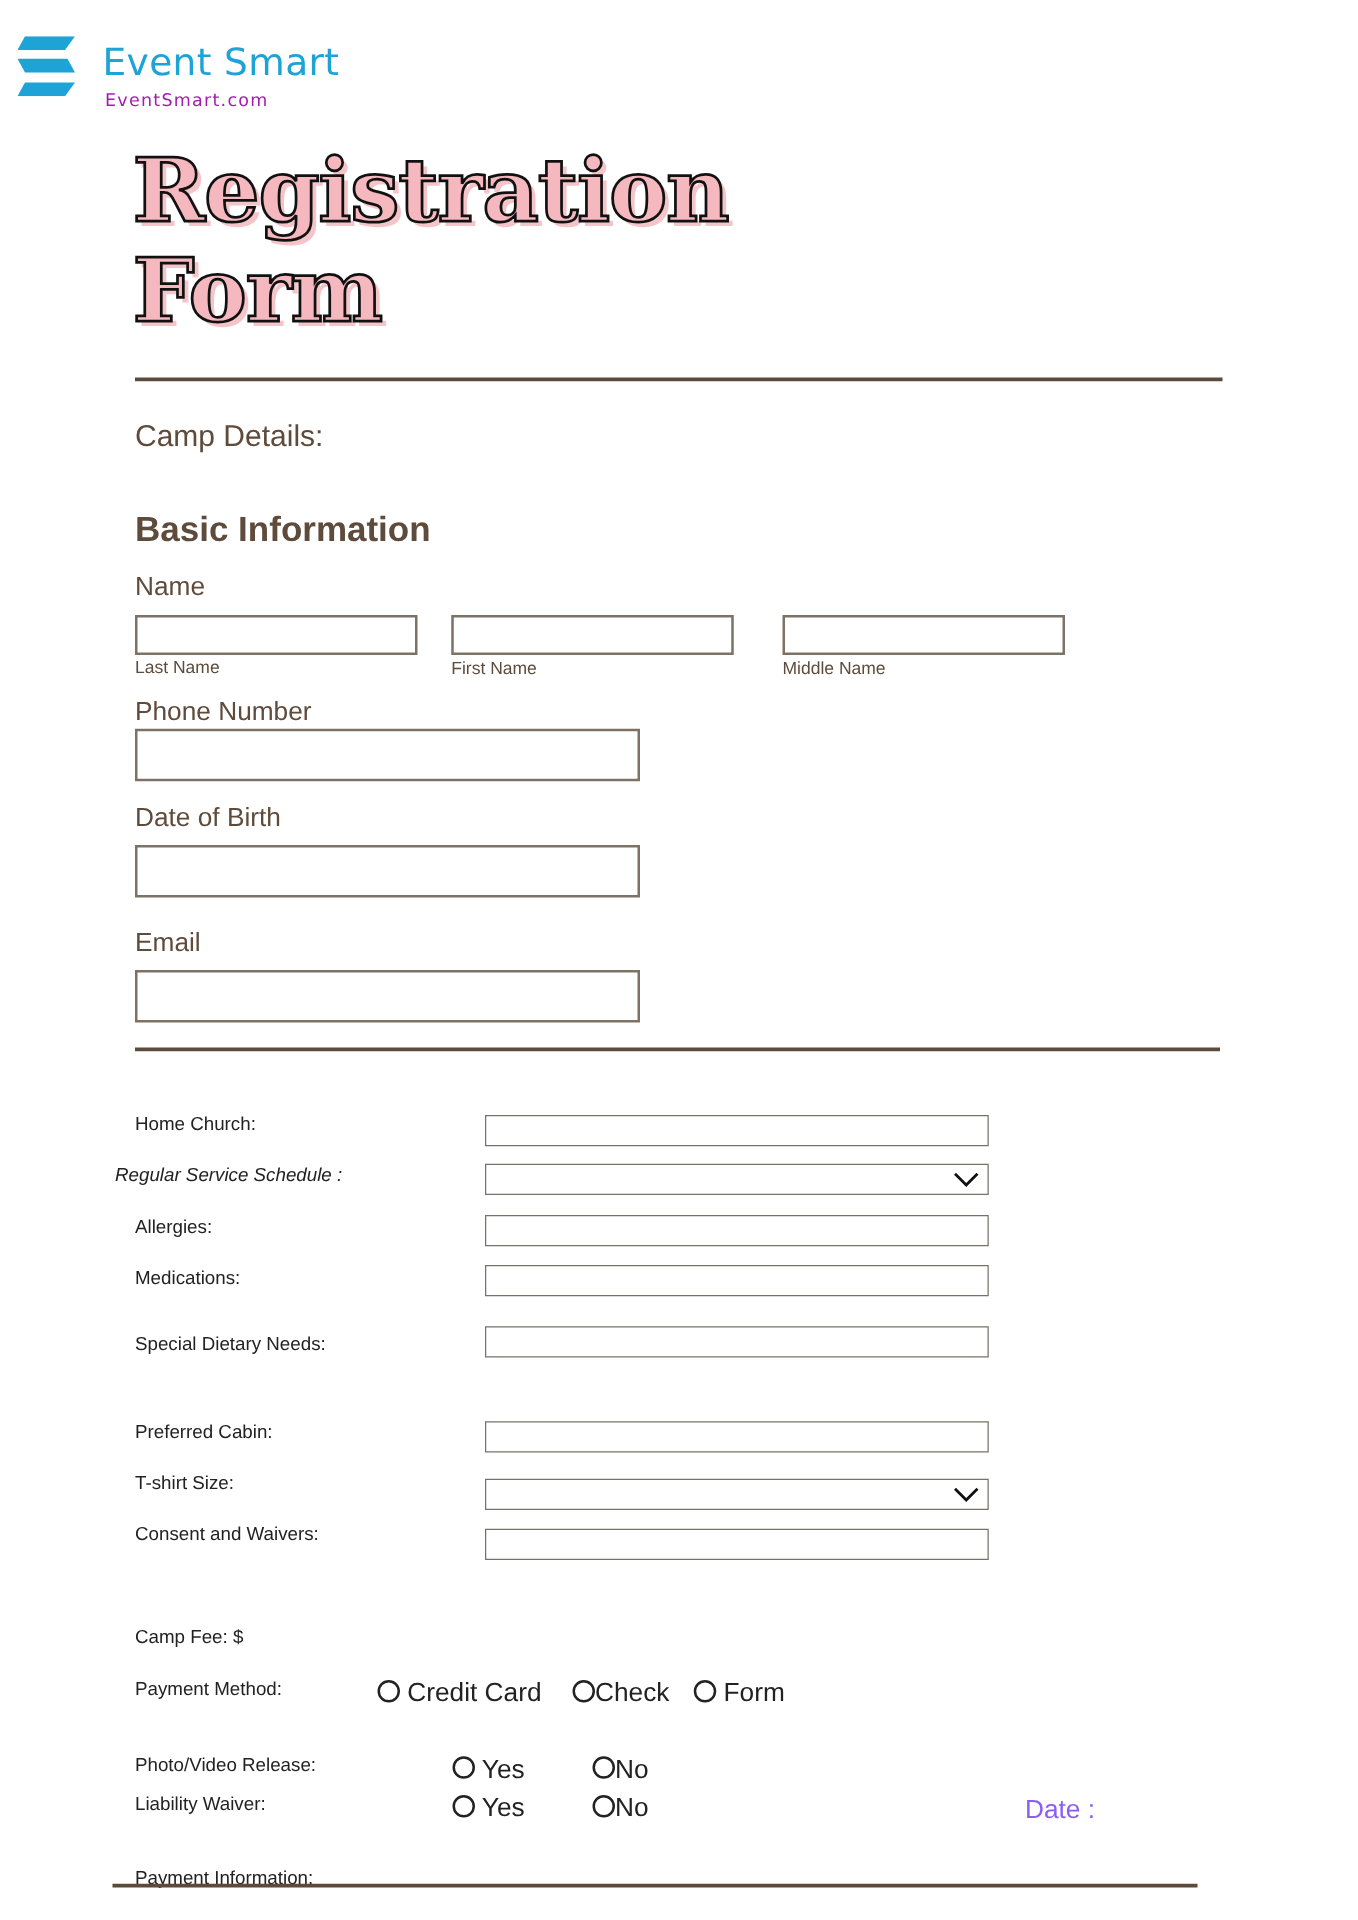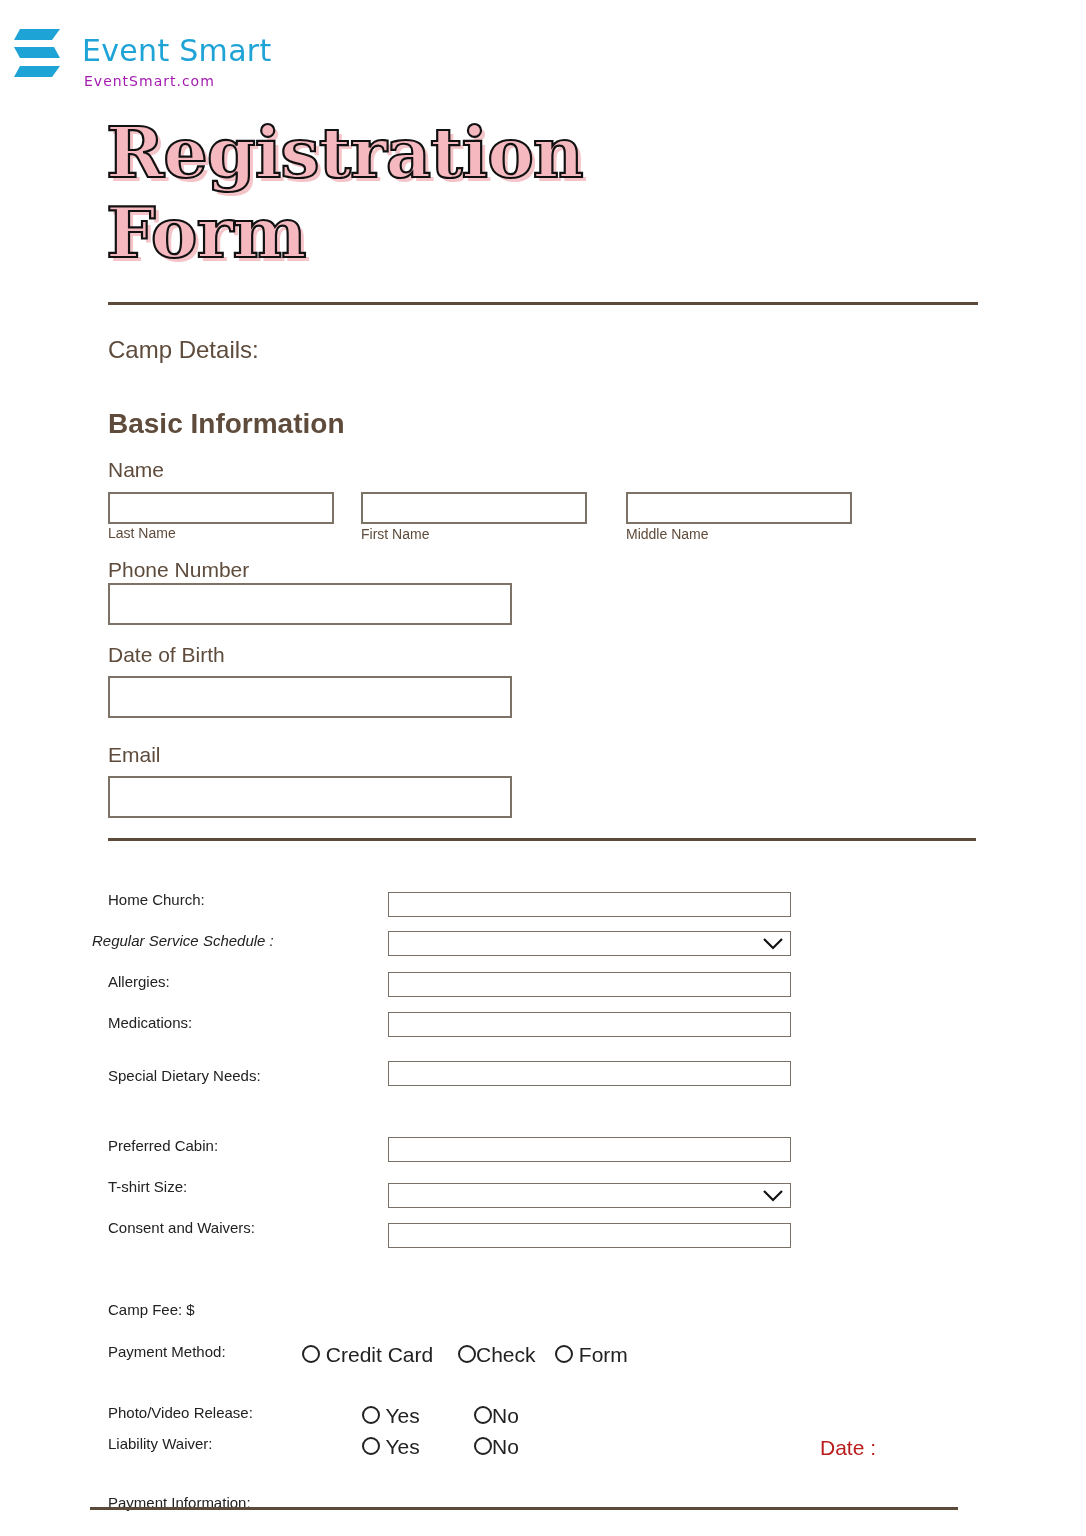--- a/index.html
+++ b/index.html
@@ -29,21 +29,21 @@
 
   .input-box { border: 2px solid #7c7265; background: #ffffff; }
   .row-input { border: 1.5px solid #7a7166; background: #ffffff; }
 
   .dark-label { font-size: 15px; color: #222222; white-space: nowrap; }
 
   .select-chevron { position: absolute; right: 6px; top: 1px; width: 22px; height: 20px; }
 
   .radio { display: inline-block; width: 18px; height: 18px; border: 2px solid #222; border-radius: 50%; vertical-align: middle; position: relative; top: -2px; }
   .radio-group { font-size: 21px; color: #222; white-space: nowrap; }
-  .date-label { left: 820px; top: 1436px; font-size: 21px; color: #b91c1c; white-space: nowrap; }
+  .date-label { left: 820px; top: 1436px; font-size: 21px; color: #8b5cf6; white-space: nowrap; }
 </style>
 </head>
 <body>
 
 <div class="abs logo-mark">
   <svg width="48" height="48" viewBox="0 0 48 48">
     <polygon points="6,0 46,0 38,11 0,11" fill="#1ea3d6"></polygon>
     <polygon points="0,18 40,18 46,29 6,29" fill="#1ea3d6"></polygon>
     <polygon points="6,37 46,37 38,48 0,48" fill="#1ea3d6"></polygon>
   </svg>

